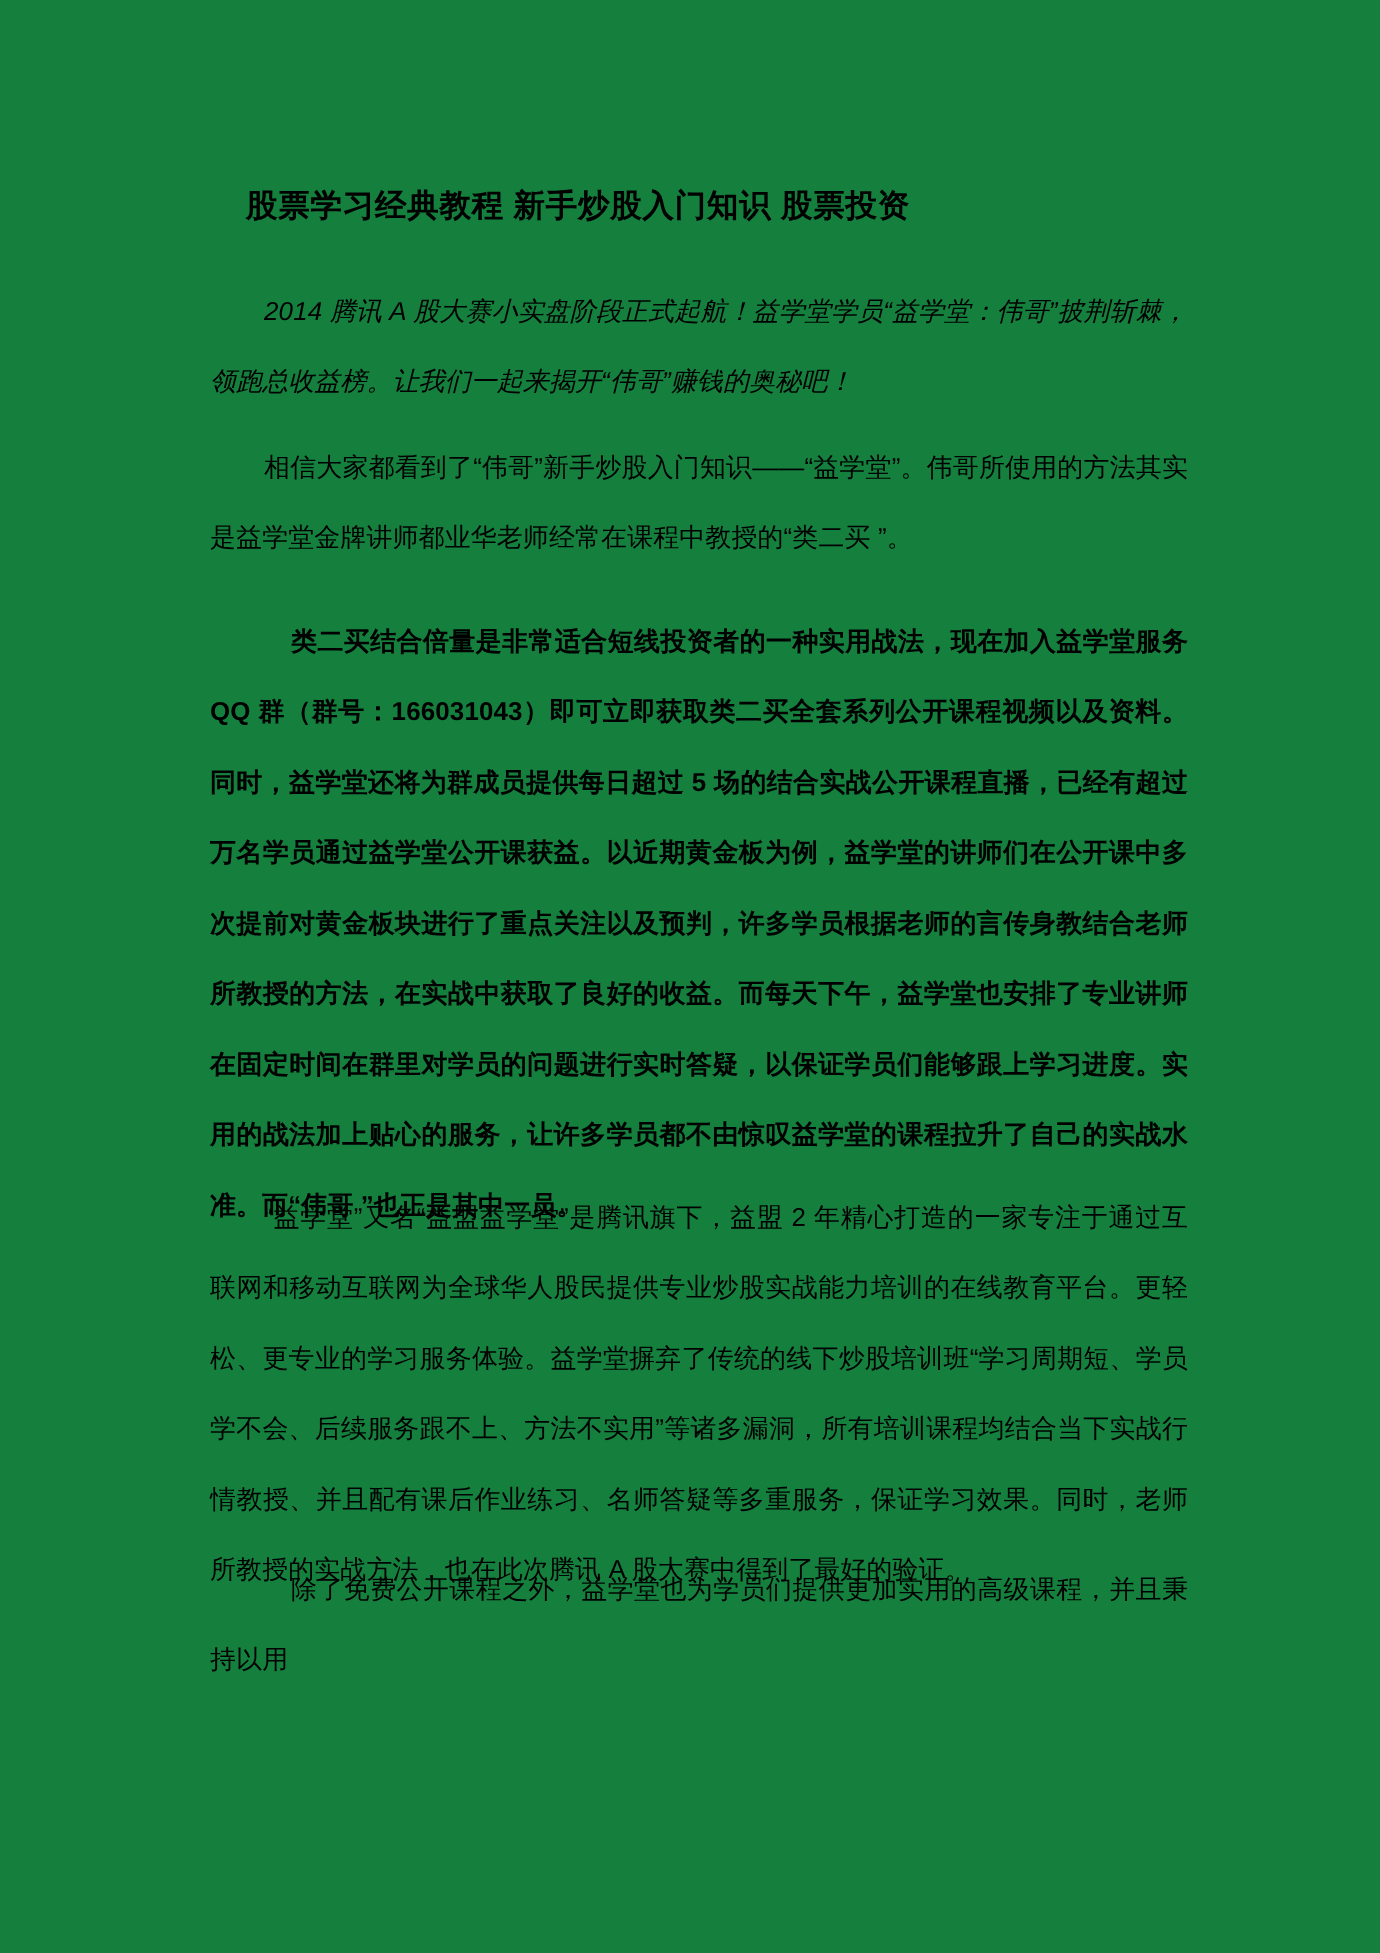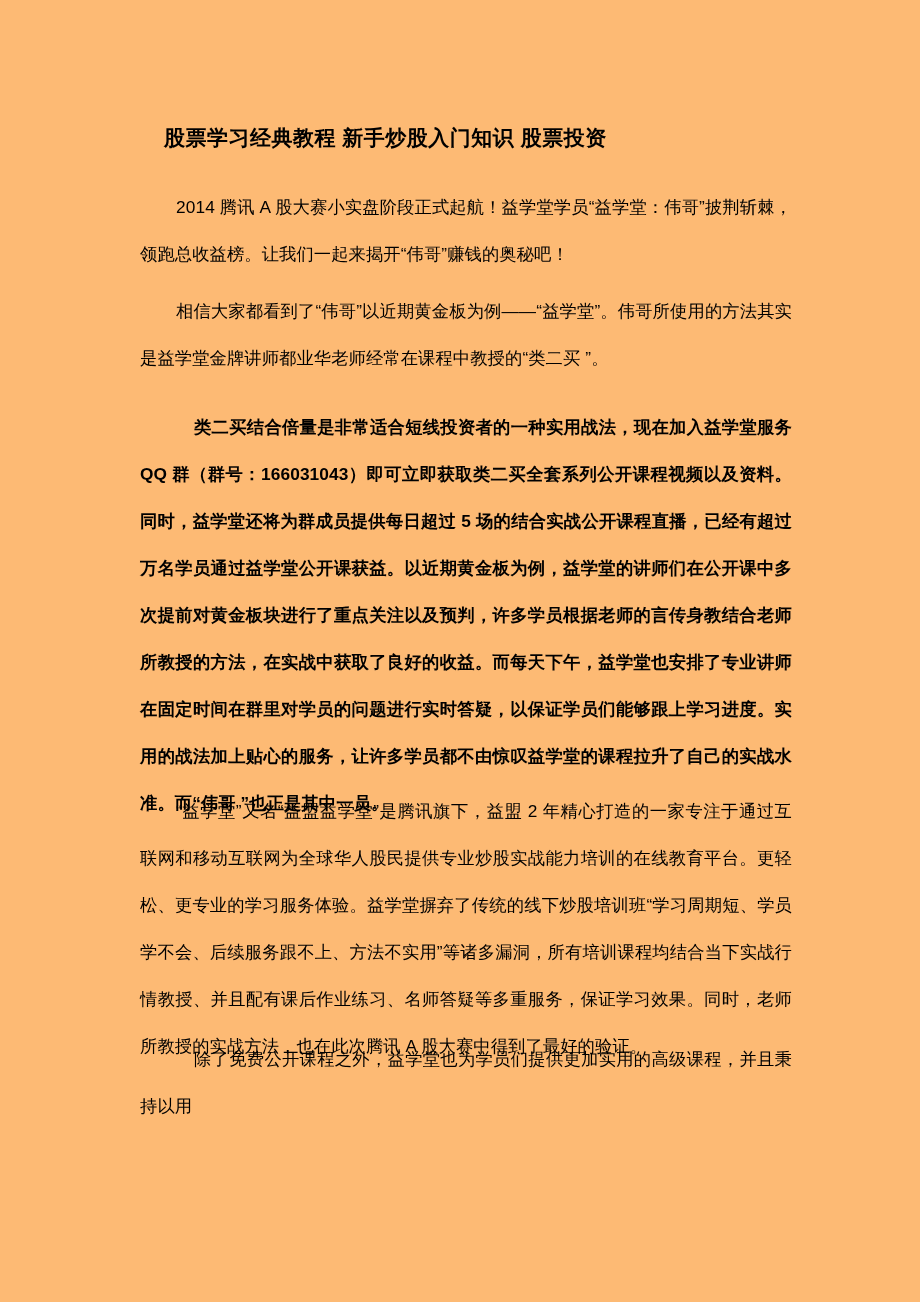--- a/index.html
+++ b/index.html
@@ -13,21 +13,21 @@
     font-family: "Liberation Sans", "DejaVu Sans", sans-serif;
     color: #000000;
     -webkit-font-smoothing: antialiased;
     overflow: hidden;
   }
 
   .page {
     position: relative;
     width: 920px;
     height: 1302px;
-    background: #fdba74;
+    background: #15803d;
     box-sizing: border-box;
   }
 
   .content {
     position: absolute;
     left: 140px;
     top: 0;
     width: 652px;
   }
 
@@ -56,37 +56,37 @@
     letter-spacing: 0.1px;
     position: absolute;
     width: 652px;
     left: 0;
   }
 
   .indent-2 { text-indent: 36px; }
   .indent-3 { text-indent: 54px; }
 
   
-  #para-1 { top: 184px; }
+  #para-1 { top: 184px; font-style: italic; }
   #para-2 { top: 288px; }
   #para-3 { top: 404px; font-weight: bold; }
   #para-4 { top: 788px; }
   #para-5 { top: 1036px; }
 </style>
 </head>
 <body>
 
 <div class="page">
   <div class="content">
 
     <h1 class="doc-title">股票学习经典教程 新手炒股入门知识 股票投资</h1>
 
     <p class="body-para indent-2" id="para-1">2014 腾讯 A 股大赛小实盘阶段正式起航！益学堂学员“益学堂：伟哥”披荆斩棘，领跑总收益榜。让我们一起来揭开“伟哥”赚钱的奥秘吧！</p>
 
-    <p class="body-para indent-2" id="para-2">相信大家都看到了“伟哥”以近期黄金板为例——“益学堂”。伟哥所使用的方法其实是益学堂金牌讲师都业华老师经常在课程中教授的“类二买 ”。</p>
+    <p class="body-para indent-2" id="para-2">相信大家都看到了“伟哥”新手炒股入门知识——“益学堂”。伟哥所使用的方法其实是益学堂金牌讲师都业华老师经常在课程中教授的“类二买 ”。</p>
 
     <p class="body-para indent-3" id="para-3">类二买结合倍量是非常适合短线投资者的一种实用战法，现在加入益学堂服务 QQ 群（群号：166031043）即可立即获取类二买全套系列公开课程视频以及资料。同时，益学堂还将为群成员提供每日超过 5 场的结合实战公开课程直播，已经有超过万名学员通过益学堂公开课获益。以近期黄金板为例，益学堂的讲师们在公开课中多次提前对黄金板块进行了重点关注以及预判，许多学员根据老师的言传身教结合老师所教授的方法，在实战中获取了良好的收益。而每天下午，益学堂也安排了专业讲师在固定时间在群里对学员的问题进行实时答疑，以保证学员们能够跟上学习进度。实用的战法加上贴心的服务，让许多学员都不由惊叹益学堂的课程拉升了自己的实战水准。而“伟哥 ”也正是其中一员。</p>
 
     <p class="body-para indent-2" id="para-4">“益学堂”又名“益盟益学堂”是腾讯旗下，益盟 2 年精心打造的一家专注于通过互联网和移动互联网为全球华人股民提供专业炒股实战能力培训的在线教育平台。更轻松、更专业的学习服务体验。益学堂摒弃了传统的线下炒股培训班“学习周期短、学员学不会、后续服务跟不上、方法不实用”等诸多漏洞，所有培训课程均结合当下实战行情教授、并且配有课后作业练习、名师答疑等多重服务，保证学习效果。同时，老师所教授的实战方法，也在此次腾讯 A 股大赛中得到了最好的验证。</p>
 
     <p class="body-para indent-3" id="para-5">除了免费公开课程之外，益学堂也为学员们提供更加实用的高级课程，并且秉持以用</p>
 
   </div>
 </div>
 

